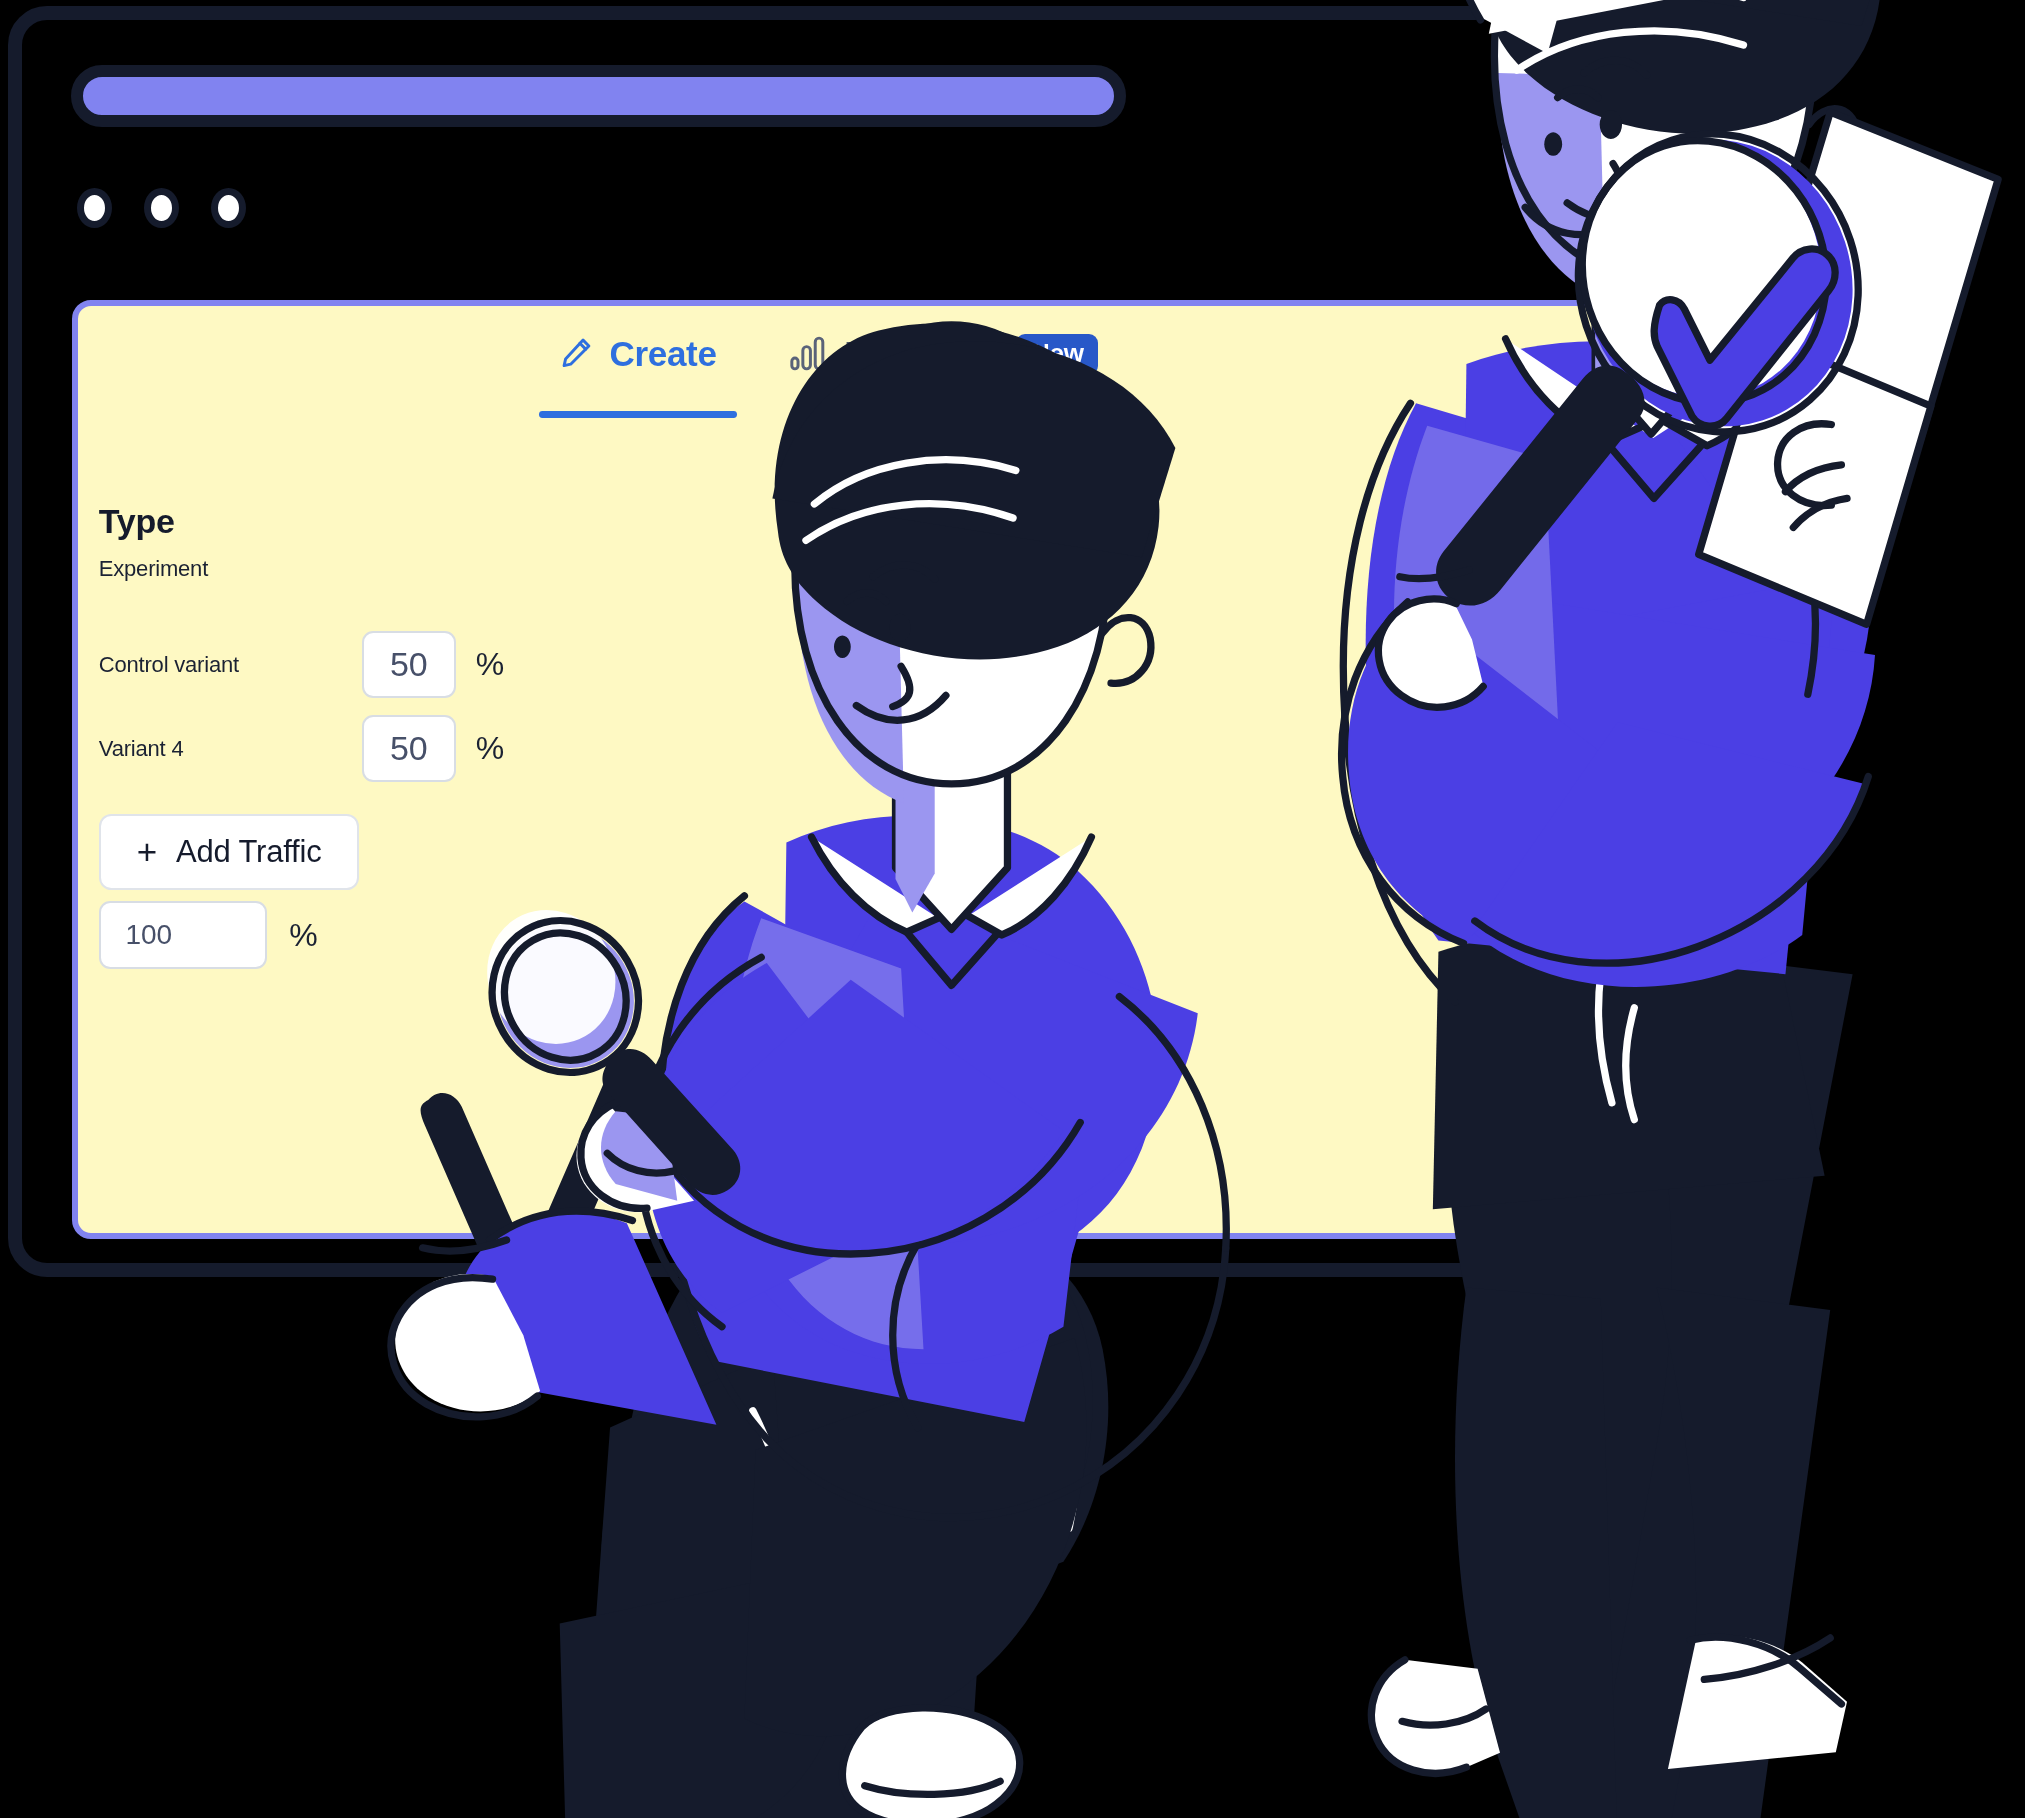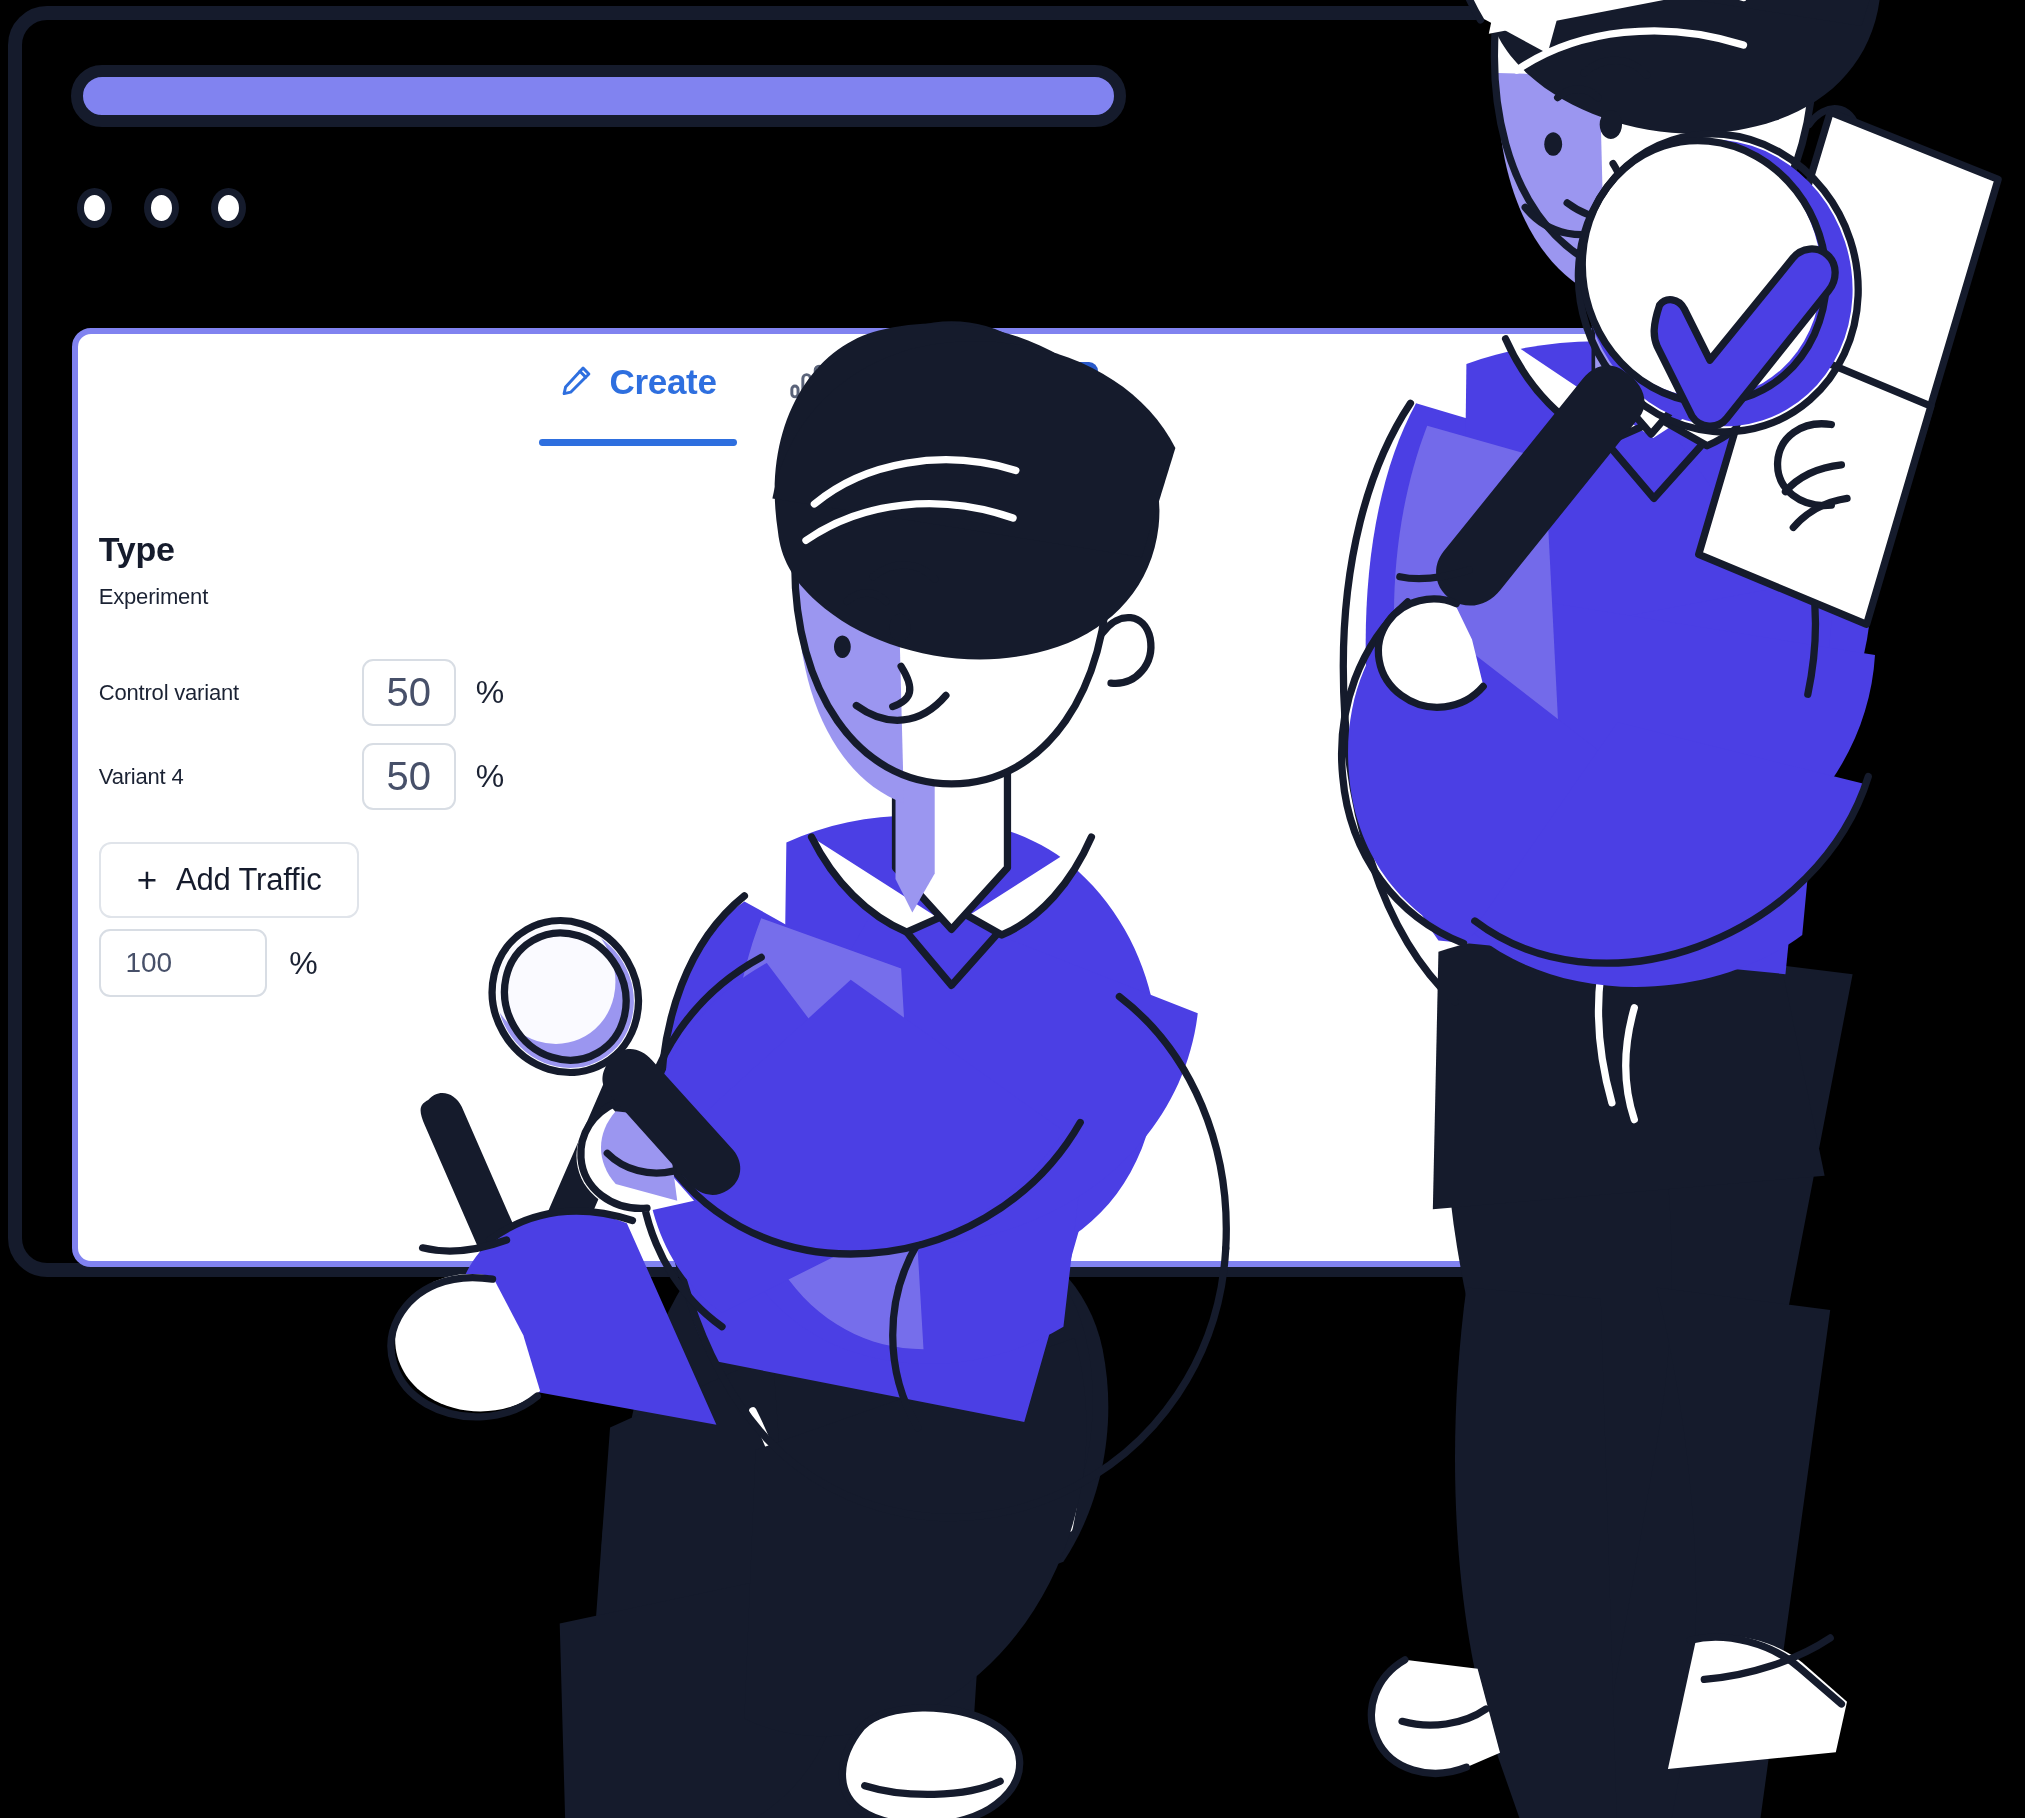--- a/index.html
+++ b/index.html
@@ -20,22 +20,22 @@
     background:#8183F0;border:12.3px solid #151B2C;border-radius:31px;
     box-sizing:border-box;
   }
   .dots{position:absolute;left:55px;top:168px;display:flex;gap:32px;}
   .dot{width:35px;height:40px;border-radius:50%;background:#fff;
        border:7.8px solid #151B2C;box-sizing:border-box;}
 
   
   .app-card{
     position:absolute;left:50px;top:280px;width:1553px;height:939px;
-    background:#ffffff;border:6.2px solid #8183F0;border-radius:19px;
-    box-sizing:border-box;overflow:hidden;margin-top:28px;
+    background:#fef9c3;border:6.2px solid #8183F0;border-radius:19px;
+    box-sizing:border-box;overflow:hidden;
   }
 
   
   .tabs{position:absolute;left:481px;top:28px;display:flex;align-items:flex-start;gap:73px;}
   .tab{display:flex;align-items:center;gap:15.7px;padding-bottom:0;position:relative;}
   .tab-label{font-size:35px;font-weight:700;letter-spacing:-0.3px;}
   .tab.create .tab-label{color:#2E6FDF;}
   .tab.insights .tab-label{color:#4C5566;}
   .tab.create .tab-underline{
     position:absolute;left:-20px;right:-20px;bottom:-44px;height:6.2px;
@@ -52,21 +52,21 @@
   .field-title{
     font-size:34px;font-weight:700;color:#151B2C;margin:0 0 15.7px 0;
     letter-spacing:-0.2px;
   }
   .field-value{font-size:22px;color:#1B2233;margin:0 0 49px 0;letter-spacing:-0.2px;}
   .dist-row{display:flex;align-items:center;gap:0;margin-bottom:17px;}
   .dist-label{font-size:22px;color:#1B2233;width:263px;letter-spacing:-0.2px;}
   .num-input{
     width:94px;height:67px;border:2.8px solid #D8DDE4;border-radius:11.2px;
     background:#fff;display:flex;align-items:center;justify-content:center;
-    font-size:40px;color:#475069;box-sizing:border-box;
+    font-size:34px;color:#475069;box-sizing:border-box;
   }
   .pct{font-size:32px;color:#1B2233;margin-left:20px;}
   .add-variant{
     margin-top:14.6px;display:inline-flex;align-items:center;gap:19px;
     border:2.8px solid #E0E4EA;border-radius:12.3px;background:#fff;
     padding:18px 36px;font-size:31px;color:#151B2C;font-weight:400;
     letter-spacing:-0.2px;cursor:pointer;
   }
   .plus{font-size:35px;font-weight:400;color:#151B2C;line-height:0.8;}
   .alloc-title{margin-top:48px;}

